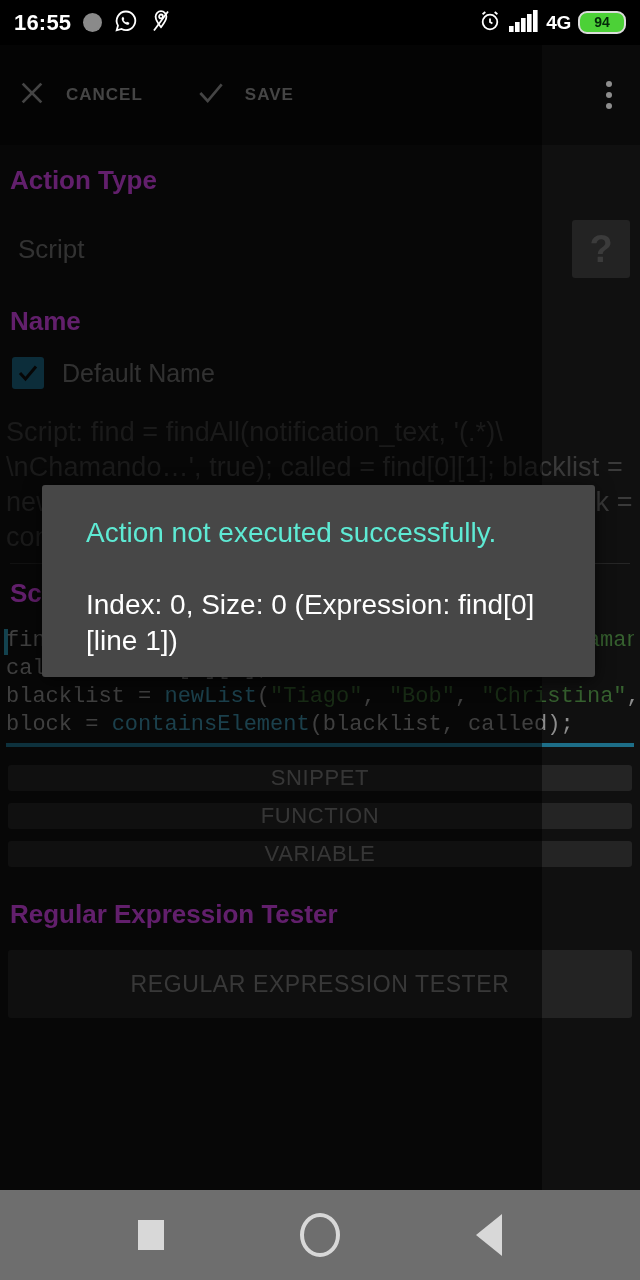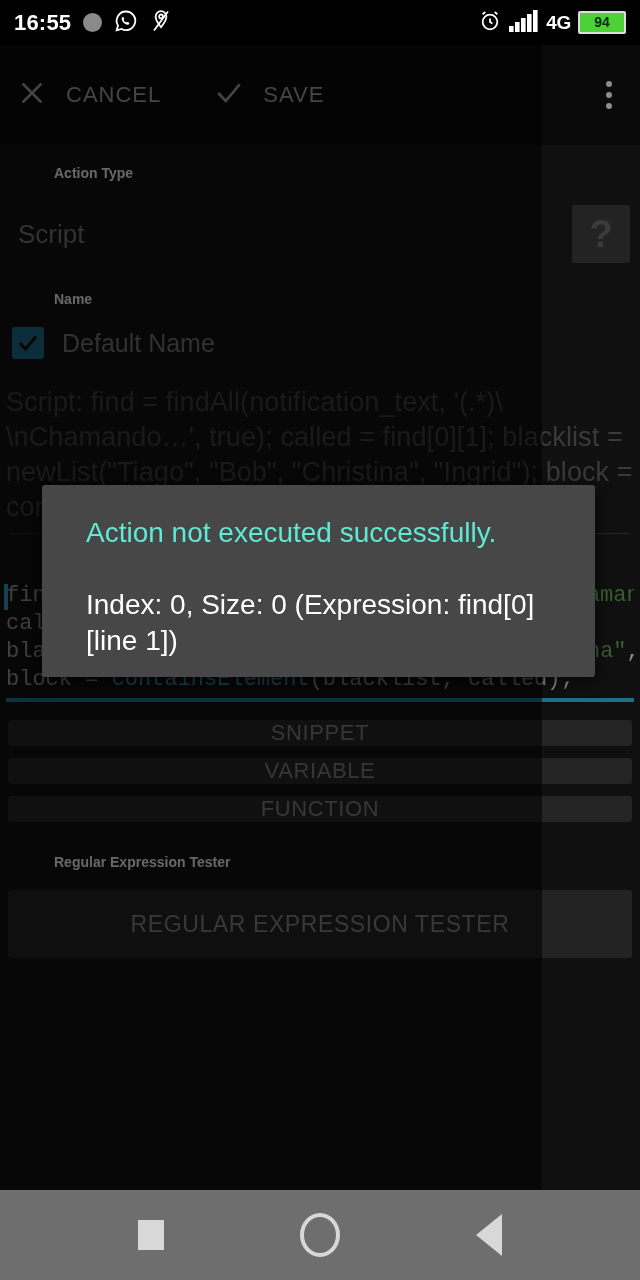--- a/index.html
+++ b/index.html
@@ -19,45 +19,45 @@
   }
   .sb-left{ display:flex; align-items:center; gap:12px; }
   .sb-clock{ font-size:22px; font-weight:bold; letter-spacing:.2px; }
   .sb-right{ margin-left:auto; display:flex; align-items:center; gap:7px; }
   .icon-dot-grey{
     width:19px;height:19px;border-radius:50%;
     background:#8a8a8a;display:inline-block;
   }
   .sb-4g{ font-size:19px; font-weight:bold; letter-spacing:-.3px;}
   .battery{
-    background:#4cd137; color:#04290a; border-radius:2px;
+    background:#4cd137; color:#04290a; border-radius:9px;
     font-size:14px; font-weight:bold; padding:1px 9px 2px 9px;
     border:2px solid #dcdcdc; min-width:48px; text-align:center;
   }
 
   
   .toolbar{
     position:absolute; top:45px; left:0; width:640px; height:100px;
     background:#0a0a0a; display:flex; align-items:center;
     padding:0 16px;
   }
   .tb-item{ display:flex; align-items:center; gap:18px; }
   .tb-label{
-    color:#9a9a9a; font-size:22px; font-weight:normal; letter-spacing:1px;text-align:center;
+    color:#9a9a9a; font-size:17px; font-weight:bold; letter-spacing:1px;text-align:center;
   }
   .tb-gap{ width:52px; }
   .tb-overflow{ margin-left:auto; display:flex; flex-direction:column;
     gap:5px; padding:10px 12px; }
   .tb-overflow i{ width:6px;height:6px;border-radius:50%;background:#8e8e8e;display:block;}
 
   
   .content{ position:absolute; top:145px; left:0; width:640px; height:1045px;
     background:#101010; }
   .section-label{
-    color:#e5e5e5; font-size:14px; font-weight:bold; padding:0 10px;margin-left:44px;
+    color:#d946ef; font-size:26px; font-weight:bold; padding:0 10px;
   }
   .field-value{
     color:#6f6f6f; font-size:26px; padding:0 18px;
   }
   .help-btn{
     position:absolute; right:10px; width:58px;height:58px;
     background:#232323; border-radius:3px;
     display:flex;align-items:center;justify-content:center;
     color:#3b3b3b; font-size:38px; font-weight:bold;
   }
@@ -232,22 +232,22 @@
 
     <div class="code-wrap" style="margin-top:18px;">
       <span class="caret"></span>
       <div class="code" id="code-block"><div><span>find = </span><span class="fn">findAll</span><span>(notification_text, </span><span class="str">'(.*)\\nChamando.</span></div><div><span>called = find[</span><span>0</span><span>][1];</span></div><div><span>blacklist = </span><span class="fn">newList</span><span>(</span><span class="str">"Tiago"</span><span>, </span><span class="str">"Bob"</span><span>, </span><span class="str">"Christina"</span><span>, </span></div><div><span>block = </span><span class="fn">containsElement</span><span>(blacklist, called);</span></div></div>
     </div>
     <div class="code-underline"></div>
 
 
     <div class="btn-row" style="margin-top:18px;flex-direction:column;">
       <div class="btn">SNIPPET</div>
+      <div class="btn">FUNCTION</div>
       <div class="btn">VARIABLE</div>
-      <div class="btn">FUNCTION</div>
     </div>
 
     <div class="section-label" style="margin-top:32px;">Regular Expression Tester</div>
 
     <div class="btn-wide" style="margin-top:20px;">REGULAR EXPRESSION TESTER</div>
   </div>
 
   <div class="scrim"></div>
 
   <div class="dialog">

